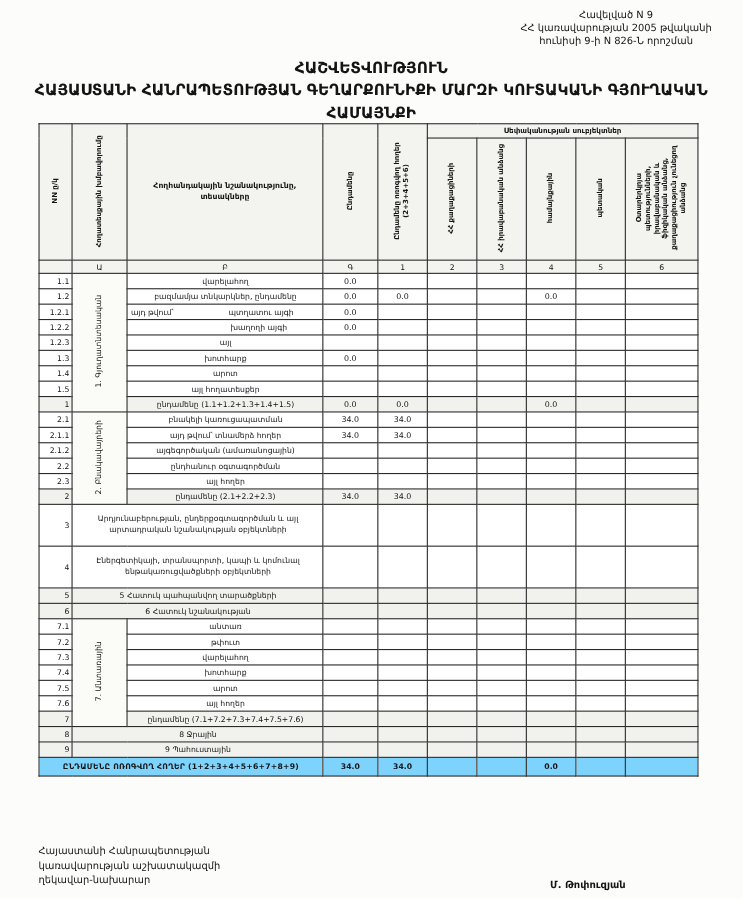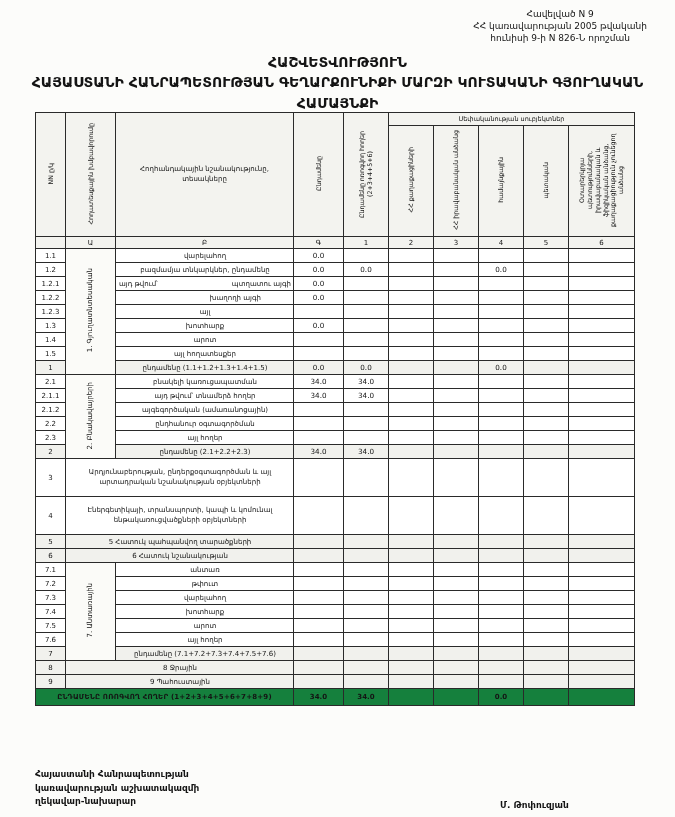--- a/index.html
+++ b/index.html
@@ -20,48 +20,48 @@
     position: absolute; top: 52px; left: 0; width: 100%;
     text-align: center; font-weight: bold;
     font-size: 14px; line-height: 1.45;
   }
   table {
     position: absolute; top: 112px; left: 35px;
     border-collapse: collapse; table-layout: fixed;
     background: #fff;
   }
   td { border: 1px solid #2a2a2a; font-size: 7px; padding: 0 2px; overflow: hidden; vertical-align: middle; }
-  .hdr td { background: #f3f3ef; text-align: center; }
+  .hdr td { background: #f3f3ef; text-align: center; font-weight: bold; }
   .strip td { height: 13px; font-size: 6.5px; }
   .vh td { height: 110px; padding: 2px 1px; }
   .vert {
     writing-mode: vertical-rl; transform: rotate(180deg);
     display: inline-block; max-height: 106px;
     font-size: 6.3px; line-height: 1.25; white-space: normal;
   }
   .vert.big { max-height: 120px; }
   .letters td { height: 12px; text-align: center; font-size: 7px; background: #f3f3ef; }
   tr.r td { height: 14px; }
   tr.tall td { height: 38px; }
   tr.band td { height: 14px; background: #f1f1ed; }
   tr.sub td { background: #f1f1ed; }
-  tr.grand td { height: 17px; background: #15803d; font-weight: bold; font-size: 7px; }
-  .n { text-align: center; margin-left: 36px; }
+  tr.grand td { height: 17px; background: #7dd3fc; font-weight: bold; font-size: 7px; }
+  .n { text-align: right; margin-left: 36px; }
   .d { text-align: center; padding-left: 3px; }
   .d.wrap { line-height: 1.35; white-space: normal; }
   .dr { text-align: right; padding-right: 32px; }
   .split { display: table-cell; }
   .split .lft { float: left; }
-  .split .rgt { float: right; }
+  .split .rgt { float: right; margin-right: 24px; }
   .v { text-align: center; font-size: 7.2px; }
   .g { text-align: center; vertical-align: middle; background: #fbfbf8; }
   .total-d { text-align: center; letter-spacing: 0.2px; }
   .footer {
     position: absolute; left: 35px; top: 768px;
-    font-size: 9px; font-weight: bold; line-height: 1.5;
+    font-size: 9px; font-weight: normal; line-height: 1.5;
   }
   .signature {
     position: absolute; left: 500px; top: 800px;
     font-size: 9px; font-weight: bold;
   }
 </style>
 </head>
 <body>
 
 <div class="appendix">

